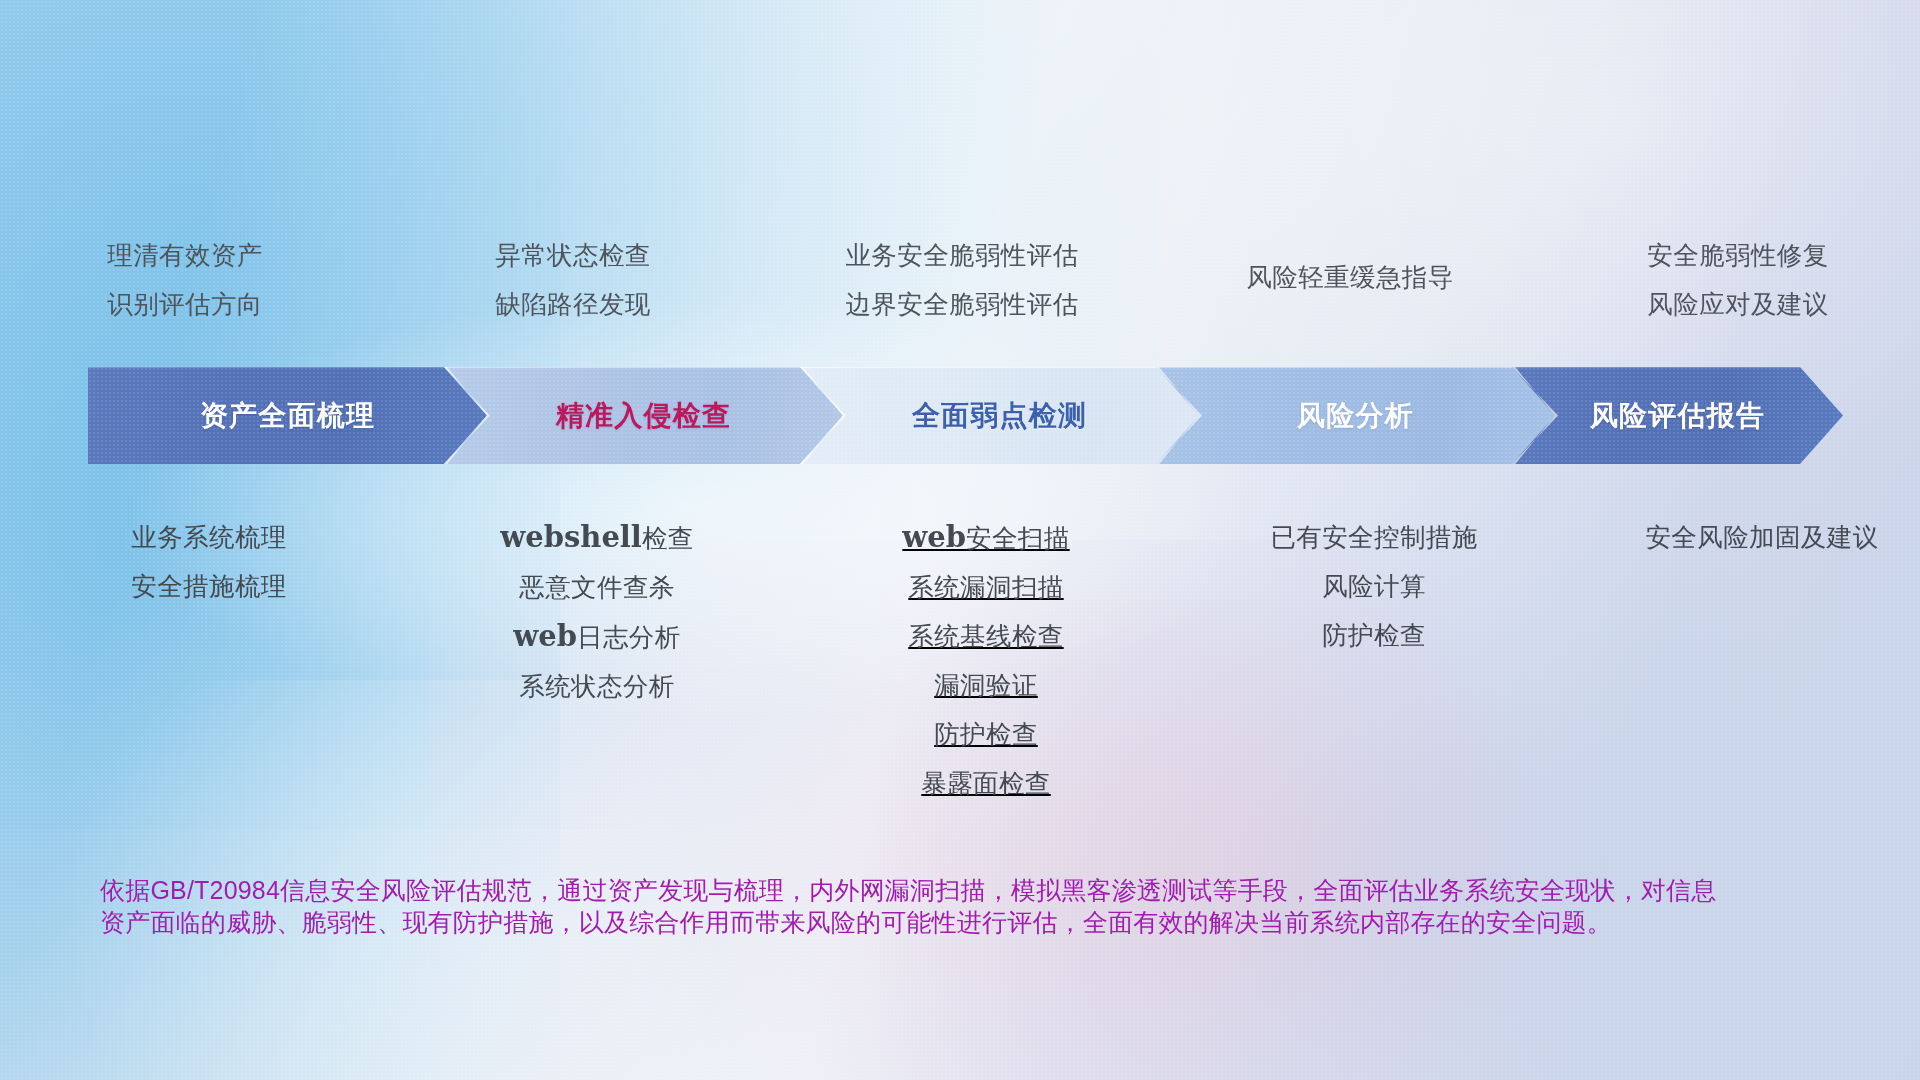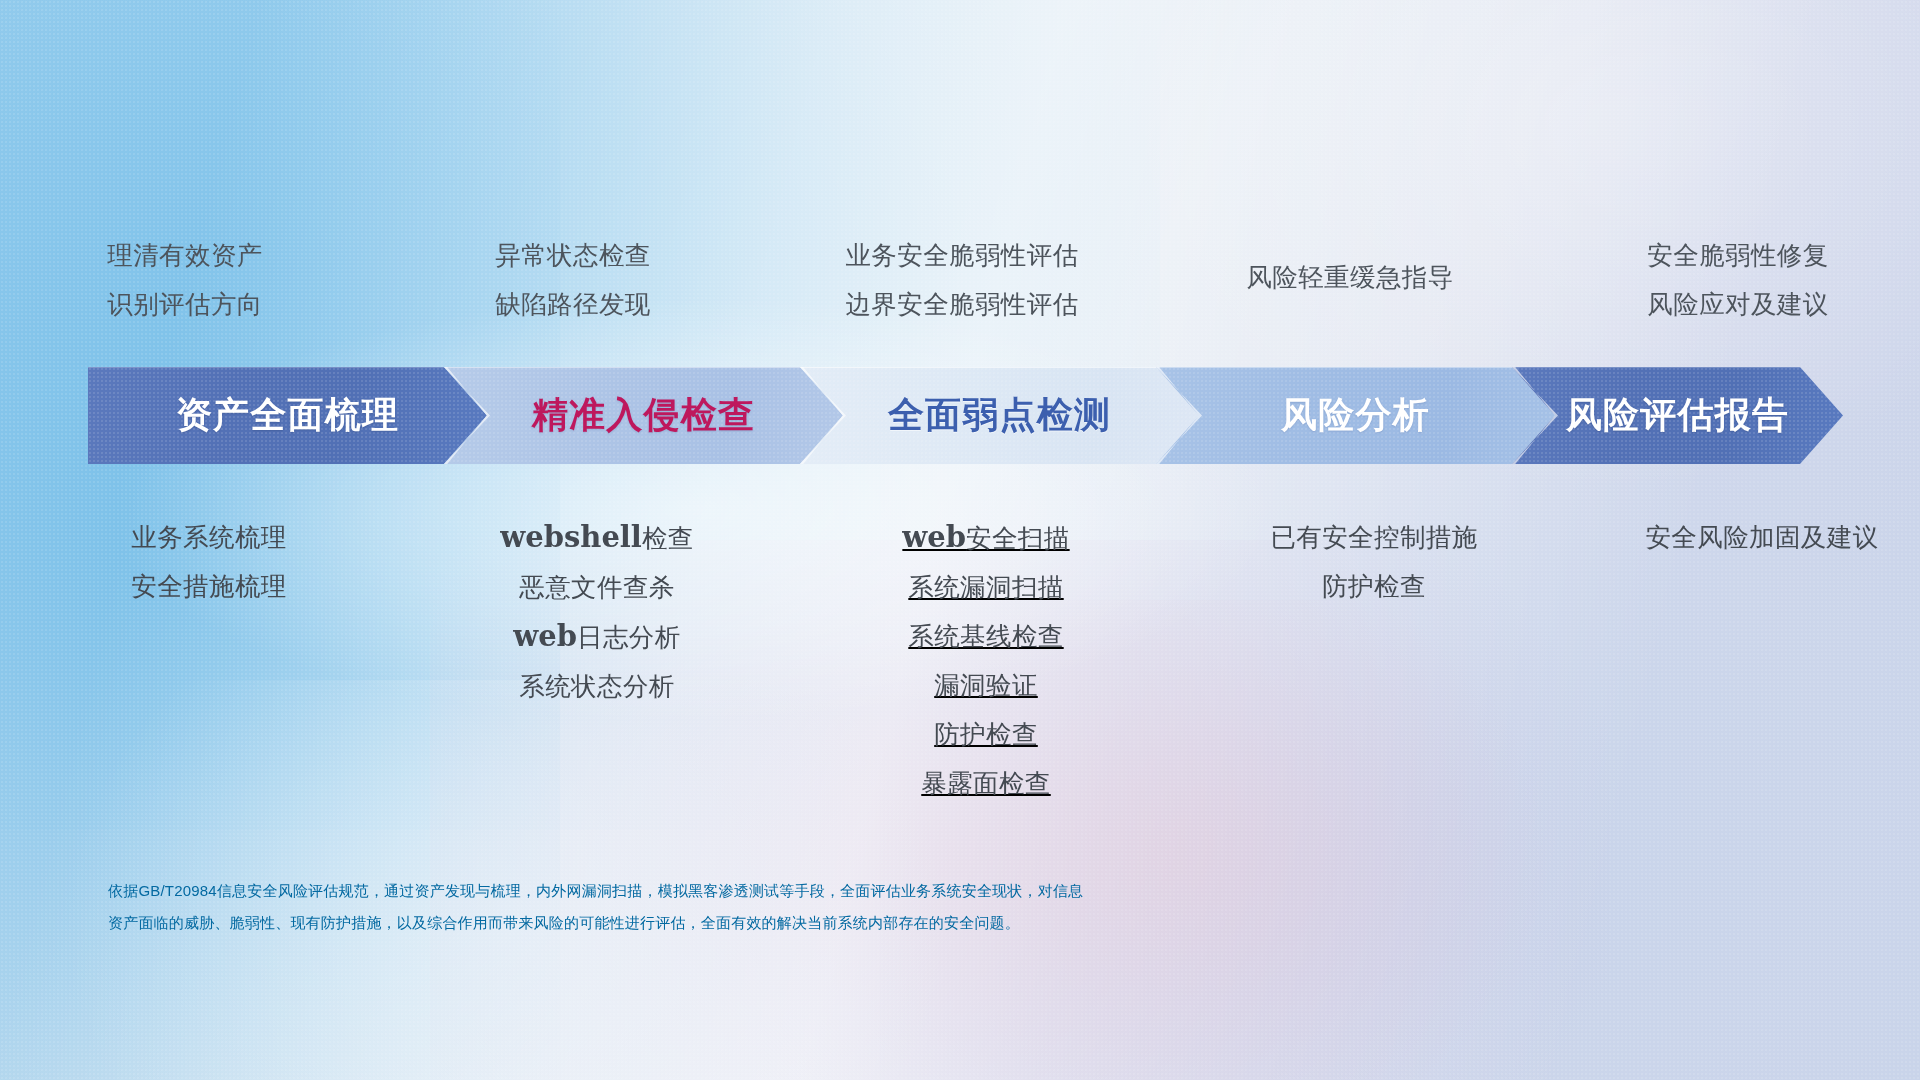--- a/index.html
+++ b/index.html
@@ -153,21 +153,21 @@
   .arrow.first .glyph{
     clip-path:polygon(0 0, calc(100% - 43px) 0, 100% 50%, calc(100% - 43px) 100%, 0 100%);
   }
   .arrow .glyph::after{
     content:""; position:absolute; inset:0;
     background-image:radial-gradient(rgba(255,255,255,0.13) 0.7px, transparent 0.8px);
     background-size:4px 4px;
   }
   .arrow .lbl{
     position:relative; z-index:3;
-    font-size:36px; font-weight:bold;
+    font-size:28px; font-weight:bold;
     letter-spacing:1.2px;
     white-space:nowrap;
   }
   
   .a-dark .glyph{
     background:linear-gradient(100deg,#5b79bd 0%,#5371b6 35%,#5170b5 65%,#597ac0 100%);
     box-shadow:inset 0 1px 0 rgba(255,255,255,.22);
   }
   .a-dark .lbl{ color:#ffffff; text-shadow:0 1px 2px rgba(40,60,110,.30); }
   
@@ -225,26 +225,25 @@
   #bottom-lists .col:nth-child(3){ transform:translateX(2px);text-decoration:underline; }
   #bottom-lists .col:nth-child(4){ transform:translateX(6px); }
   #bottom-lists .col:nth-child(5){ transform:translateX(10px); }
 
   
   #footer{
     position:absolute;
     left:100px; top:875px; width:1640px;
   }
   .fline{
-    font-size:15px;
+    font-size:25px;
     line-height:31.5px;
-    color:#0369a1;
+    color:#a21caf;
     letter-spacing:.2px;
     white-space:nowrap;
-    margin-left:8px;
   }
 </style>
 </head>
 <body>
 
 <div id="bg">
   <div class="layer bg-base"></div>
   <div class="layer bg-blue-tl"></div>
   <div class="layer bg-blue-left"></div>
   <div class="layer bg-peri"></div>
@@ -337,20 +336,21 @@
       <div class="bline"><span class="lat">web</span><span>安全扫描</span></div>
       <div class="bline">系统漏洞扫描</div>
       <div class="bline">系统基线检查</div>
       <div class="bline">漏洞验证</div>
       <div class="bline">防护检查</div>
       <div class="bline">暴露面检查</div>
     </div>
 
     <div class="col">
       <div class="bline">已有安全控制措施</div>
+      <div class="bline">风险计算</div>
       <div class="bline">防护检查</div>
     </div>
 
     <div class="col">
       <div class="bline">安全风险加固及建议</div>
     </div>
   </div>
 
   <div id="footer">
     <div class="fline">依据GB/T20984信息安全风险评估规范，通过资产发现与梳理，内外网漏洞扫描，模拟黑客渗透测试等手段，全面评估业务系统安全现状，对信息</div>

